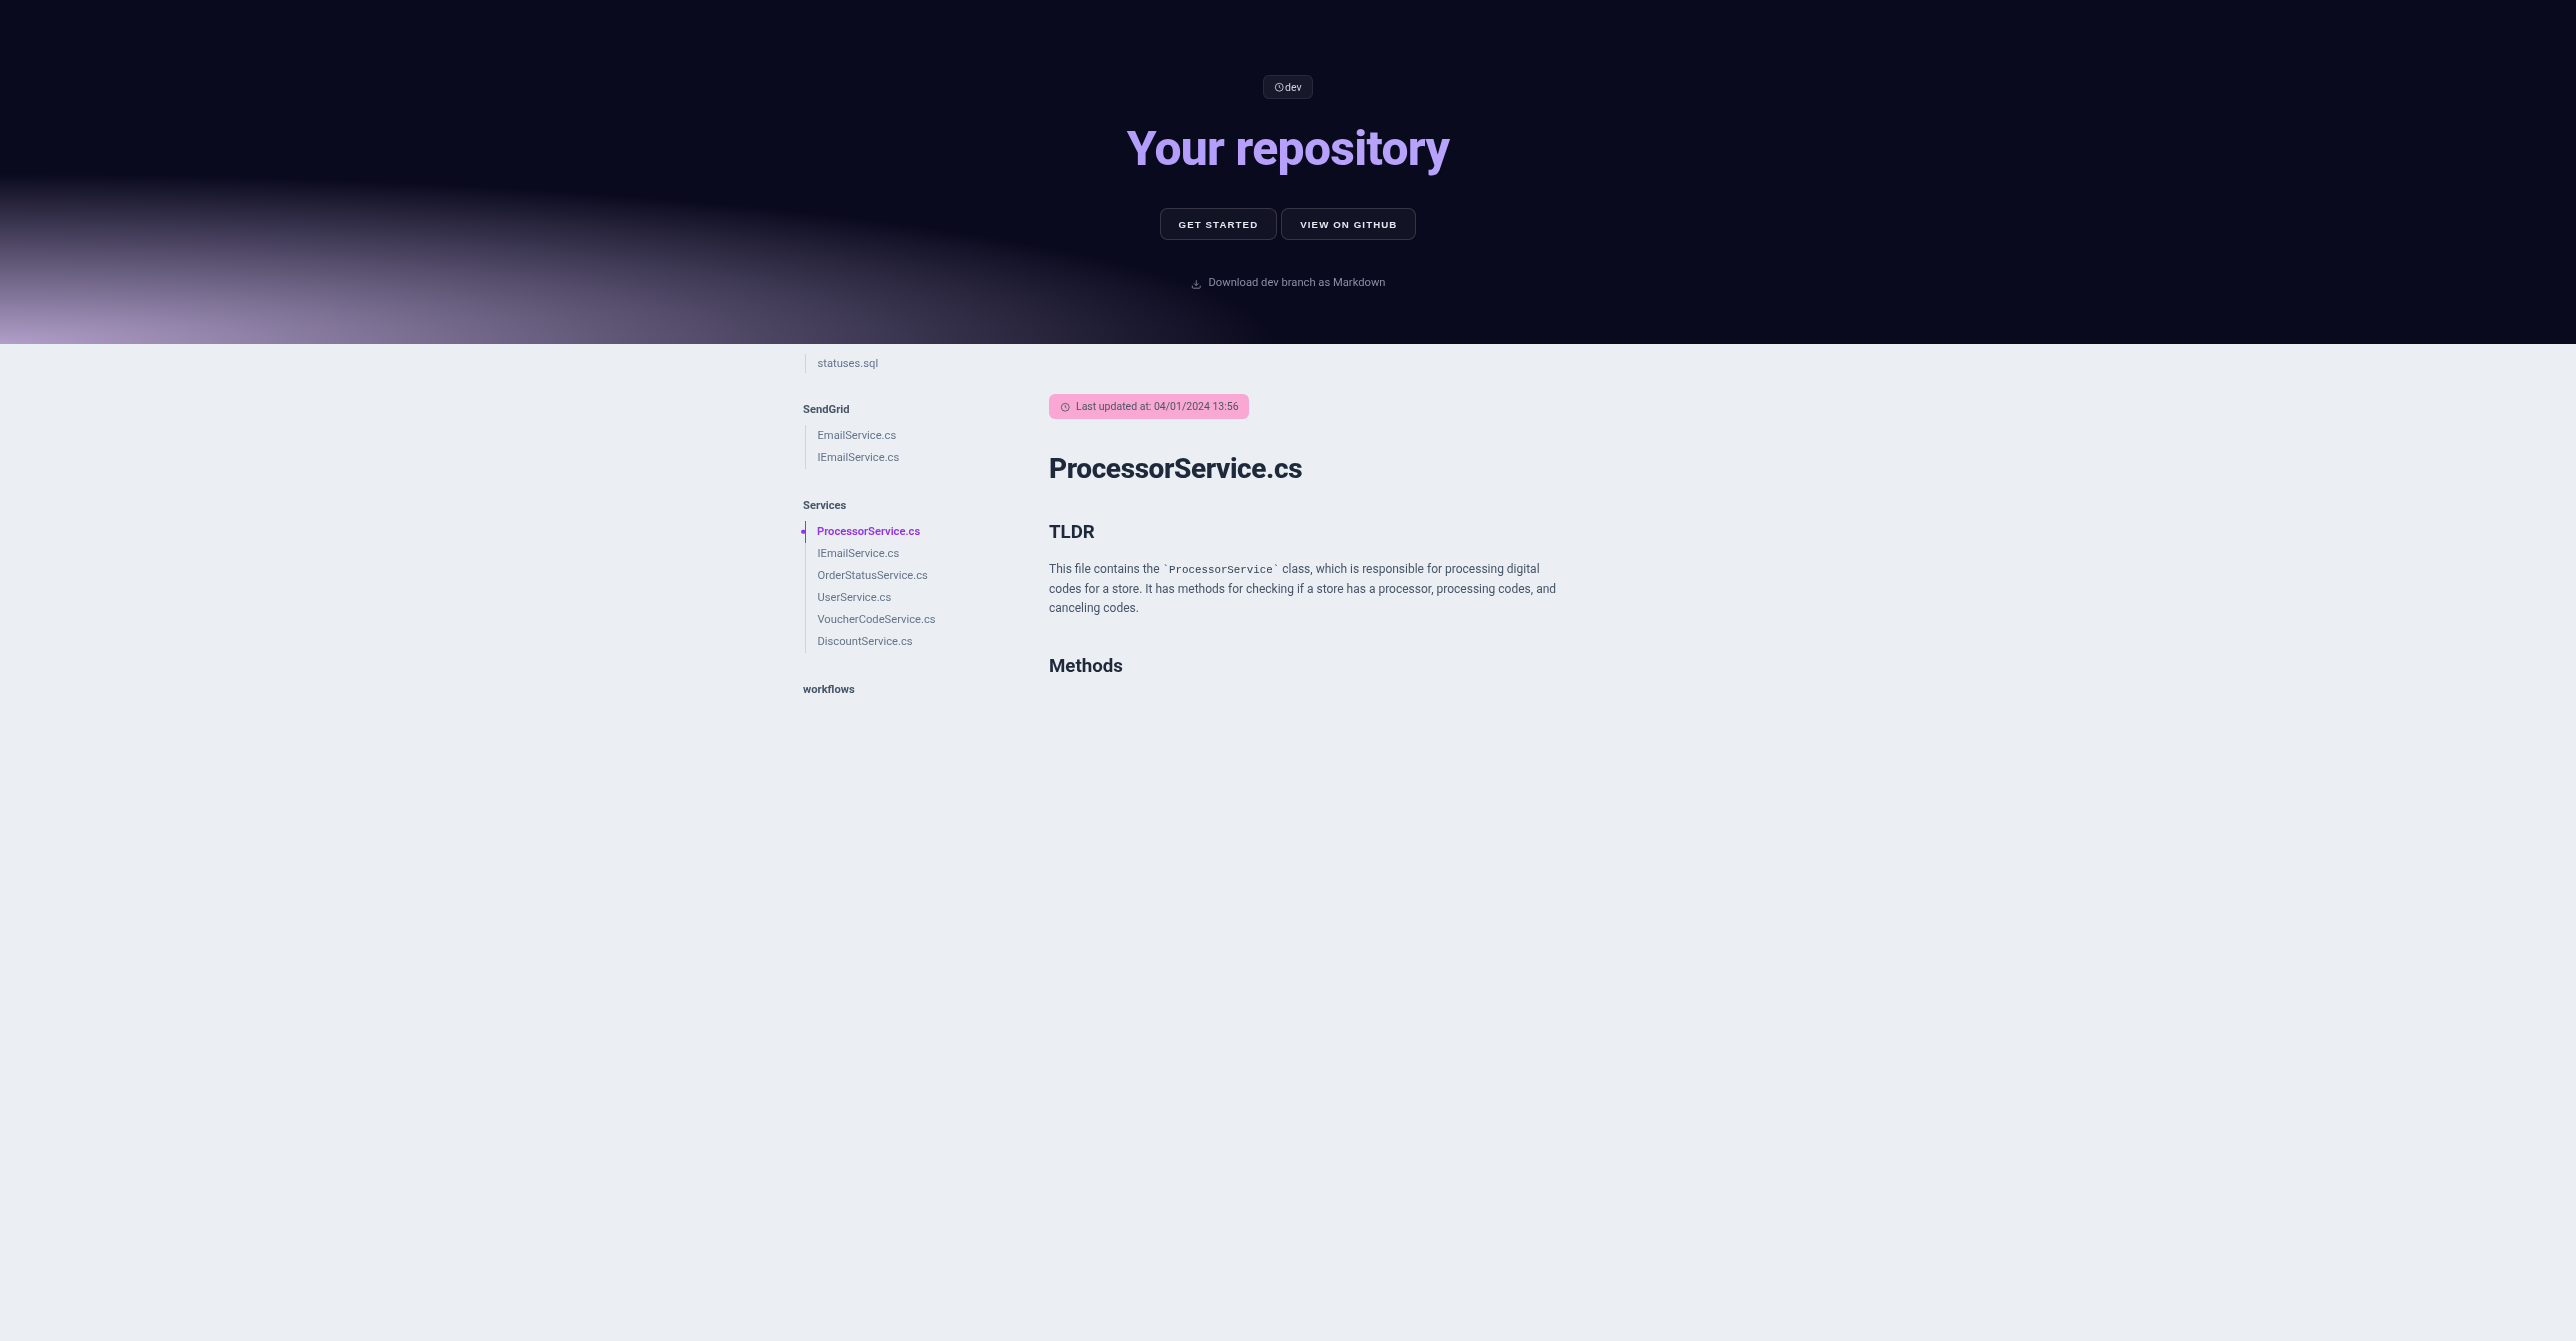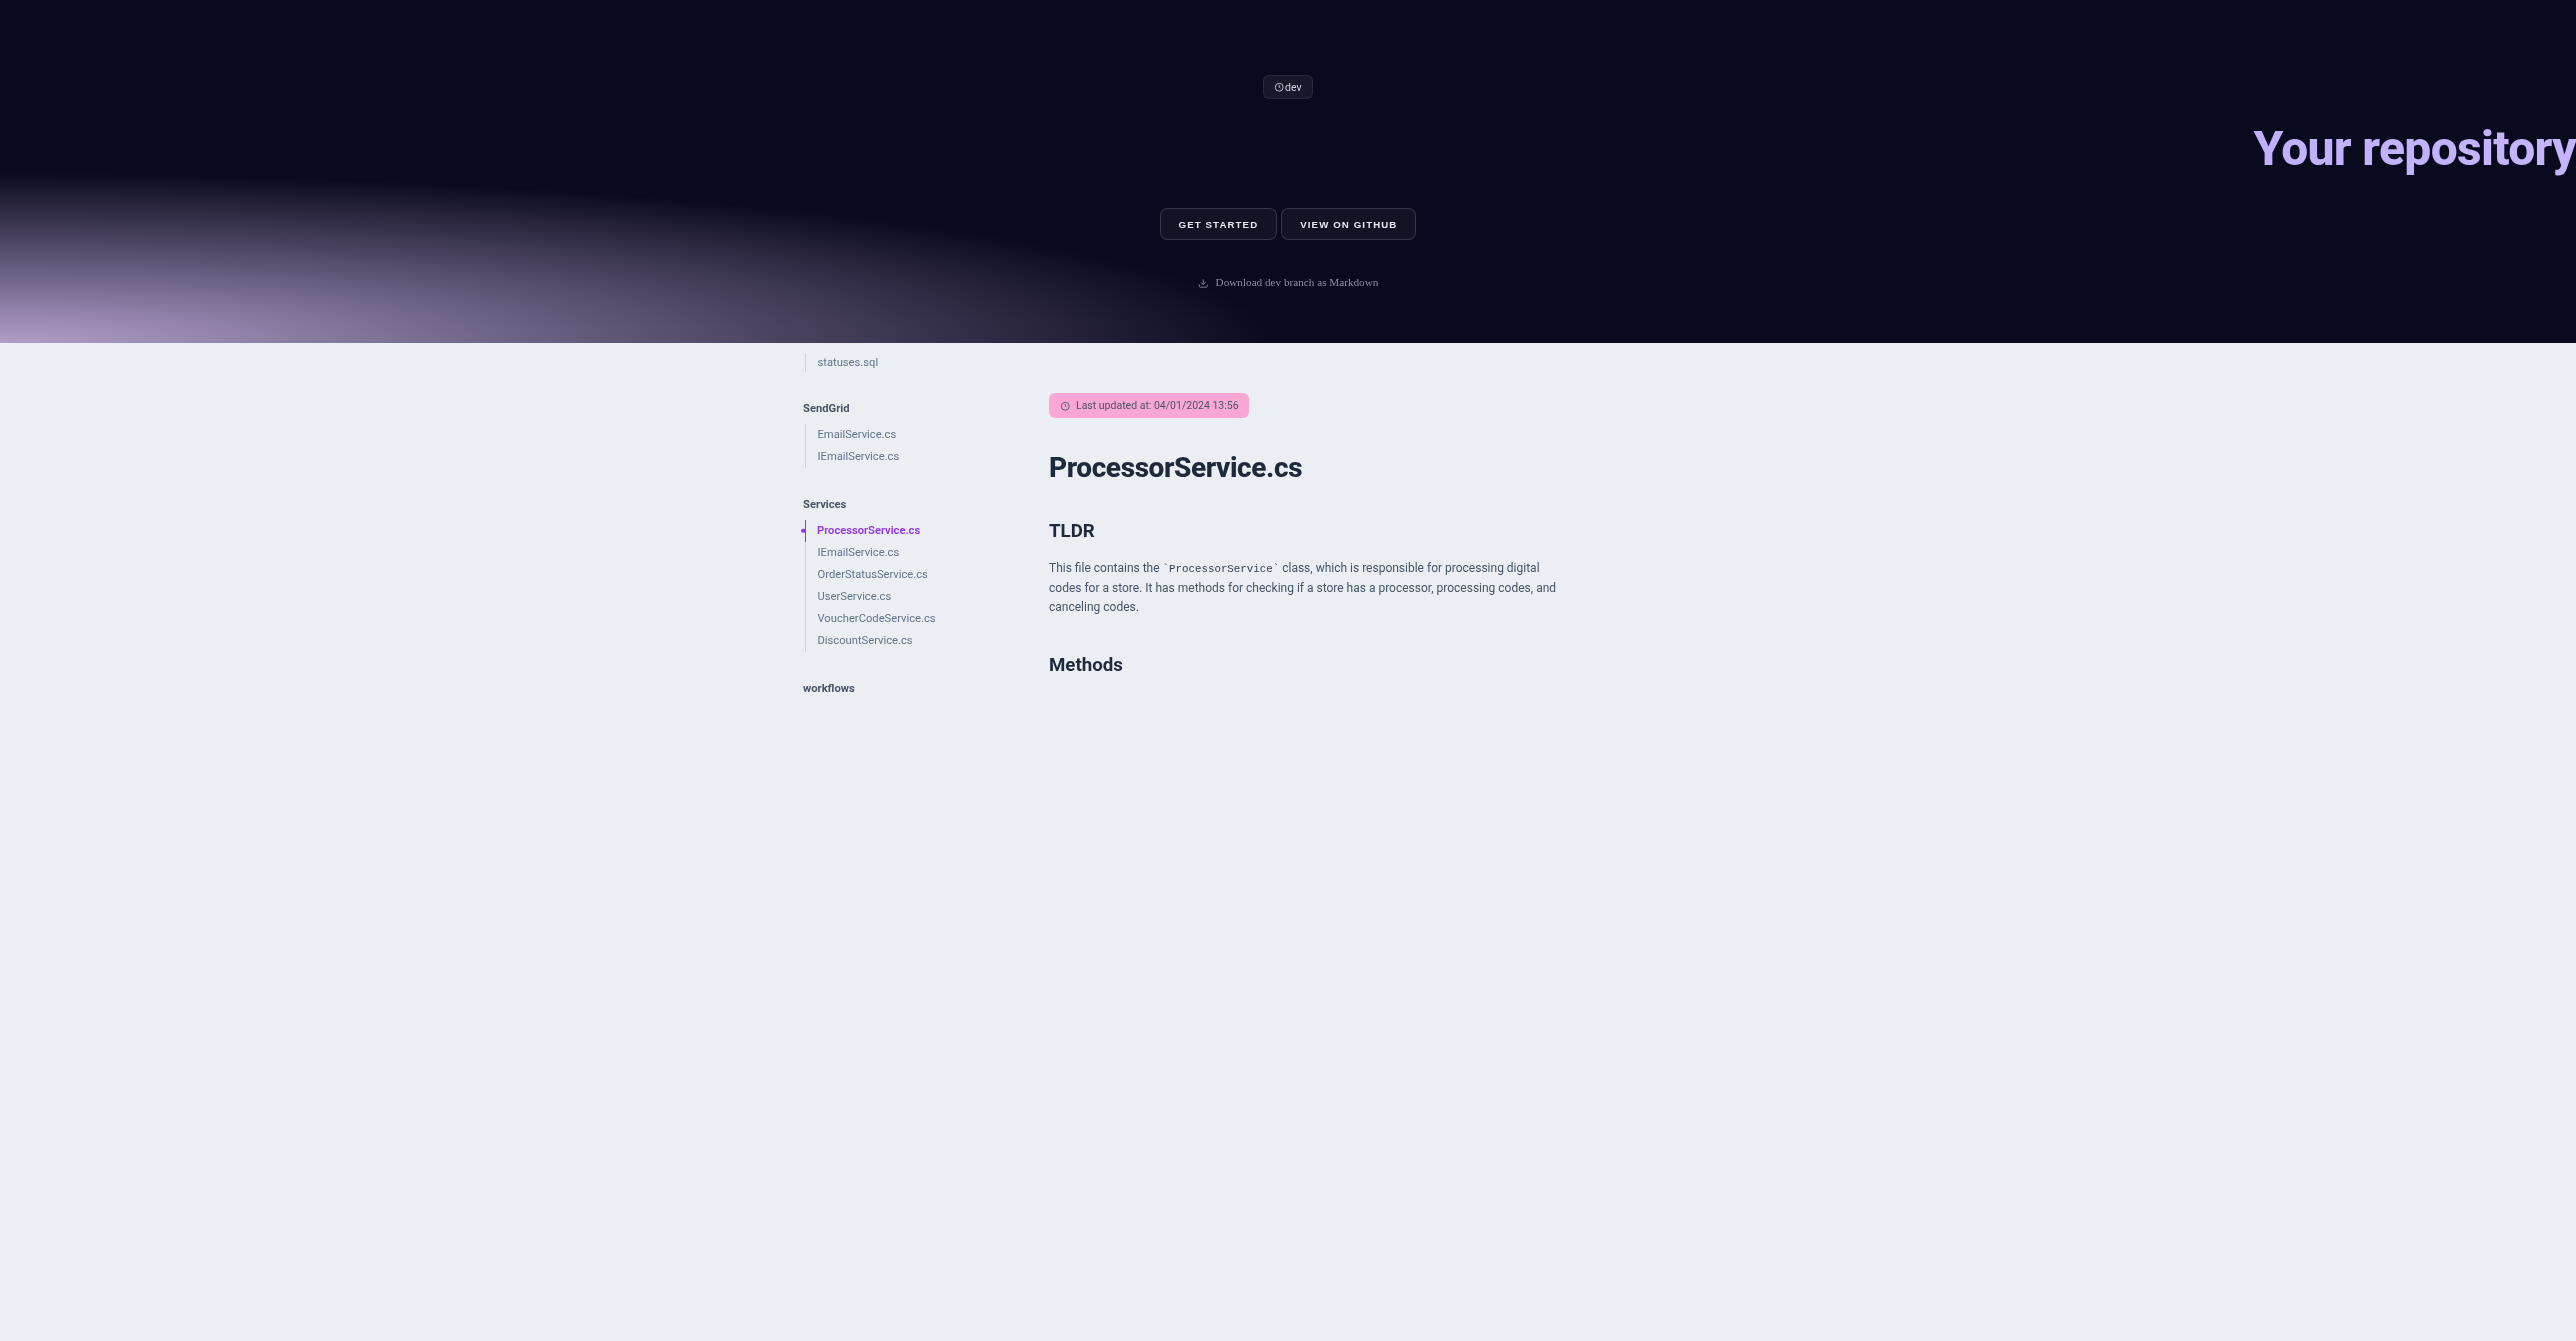--- a/index.html
+++ b/index.html
@@ -37,21 +37,20 @@
     .hero-title {
       font-size: 48px;
       font-weight: 800;
       background: linear-gradient(to right, #a78bfa, #c4b5fd);
       -webkit-background-clip: text;
       background-clip: text;
       -webkit-text-fill-color: transparent;
       color: #a78bfa;
       margin-bottom: 31px;
       letter-spacing: -0.7px;
-      text-align: right;
     }
 
     .hero-buttons {
       display: flex;
       justify-content: center;
       gap: 4px;
       margin-bottom: 36px;
     }
 
     .btn {
@@ -67,21 +66,20 @@
       cursor: pointer;
     }
 
     .download-link {
       display: inline-flex;
       align-items: flex-end;
       gap: 7.5px;
       color: #8a8fa3;
       font-size: 11.2px;
       cursor: pointer;
-      font-family: Liberation Serif, serif;
     }
 
     .content-area {
       display: flex;
       max-width: 1030px;
       margin: 0 auto;
       padding: 8px 30px;
     }
 
     .sidebar {

